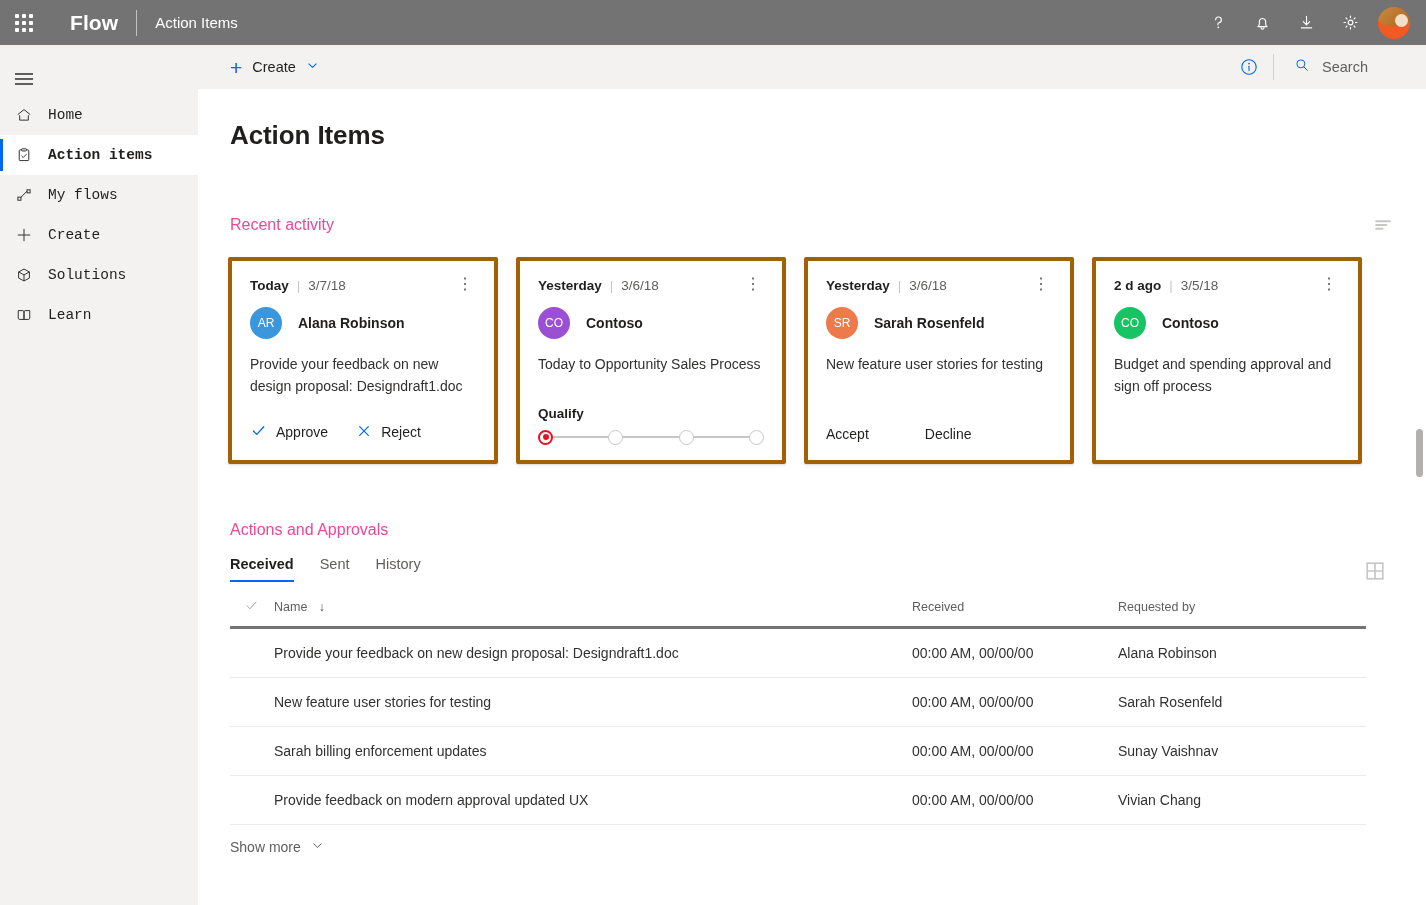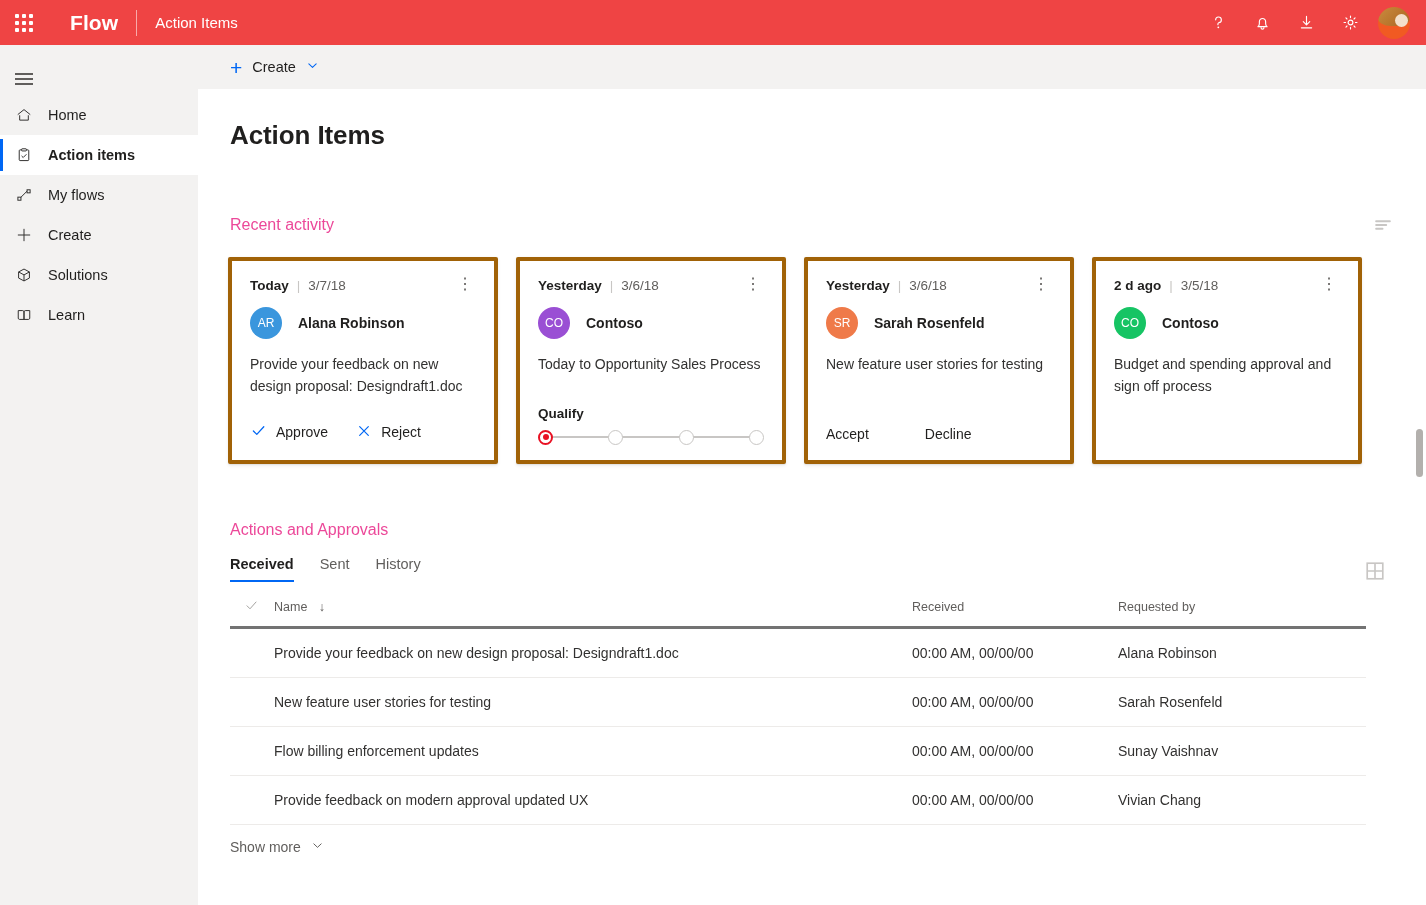--- a/index.html
+++ b/index.html
@@ -8,21 +8,21 @@
     font-family: "Liberation Sans", sans-serif;
     background: #ffffff;
     overflow: hidden;
     color: #323130;
   }
 
   
   .suitebar {
     position: absolute; top: 0; left: 0;
     width: 1426px; height: 45px;
-    background: #ef4444;
+    background: #737373;
     display: flex; align-items: center;
   }
   .waffle {
     width: 48px; height: 45px;
     display: flex; align-items: center; justify-content: center;
     cursor: pointer;
   }
   .waffle-grid {
     display: grid;
     grid-template-columns: repeat(3, 4px);
@@ -90,20 +90,21 @@
     display: flex; align-items: center; gap: 12px;
     width: 152px; height: 44px; padding-left: 20px; cursor: text;
   }
   .search-box .ph { color: #605e5c; font-size: 14.5px; }
 
   
   .sidebar {
     position: absolute; top: 45px; left: 0;
     width: 198px; height: 860px;
     background: #f3f2f1;
+    font-family: Liberation Mono, monospace;
   }
   .hamburger {
     width: 48px; height: 42px; display: flex; align-items: center;
     justify-content: center; margin-top: 8px; cursor: pointer;
   }
   .hamburger i {
     display: block; width: 18px; height: 1.6px; background: #605e5c;
     box-shadow: 0 5px 0 #605e5c, 0 10px 0 #605e5c;
   }
   .nav-item {
@@ -362,20 +363,39 @@
   <div class="create-btn">
     <span class="plus-ico">+</span>
     <span>Create</span>
     <span class="chev">
       <svg width="13" height="13" viewBox="0 0 16 16" fill="none" stroke="#0067f4" stroke-width="1.3">
         <path d="M3.5 6 8 10.3 12.5 6" stroke-linecap="round" stroke-linejoin="round"></path>
       </svg>
     </span>
   </div>
 
+  <div class="cmd-right">
+    <div class="info-btn">
+      <svg width="20" height="20" viewBox="0 0 20 20" fill="none" stroke="#0067f4" stroke-width="1.1">
+        <circle cx="10" cy="10" r="7.2"></circle>
+        <path d="M10 9.2v4.4" stroke-linecap="round"></path>
+        <circle cx="10" cy="6.6" r=".85" fill="#0067f4" stroke="none"></circle>
+      </svg>
+    </div>
+    <div class="cmd-sep"></div>
+    <div class="search-box">
+      <span>
+        <svg width="16" height="16" viewBox="0 0 20 20" fill="none" stroke="#0067f4" stroke-width="1.25">
+          <circle cx="8.6" cy="8.6" r="5"></circle>
+          <path d="M12.4 12.4 16.6 16.6" stroke-linecap="round"></path>
+        </svg>
+      </span>
+      <span class="ph">Search</span>
+    </div>
+  </div>
 </div>
 
 <div class="main">
 
   <div class="page-title">Action Items</div>
 
   <div class="section-head">
     <h2>Recent activity</h2>
     <span class="tool">
       <svg width="22" height="22" viewBox="0 0 24 24" fill="none" stroke="#c8c6c4" stroke-width="2.1">
@@ -524,21 +544,21 @@
         <td>Alana Robinson</td>
       </tr>
       <tr>
         <td class="col-check"></td>
         <td>New feature user stories for testing</td>
         <td>00:00 AM, 00/00/00</td>
         <td>Sarah Rosenfeld</td>
       </tr>
       <tr>
         <td class="col-check"></td>
-        <td>Flow billing enforcement updates</td>
+        <td>Sarah billing enforcement updates</td>
         <td>00:00 AM, 00/00/00</td>
         <td>Sunay Vaishnav</td>
       </tr>
       <tr>
         <td class="col-check"></td>
         <td>Provide feedback on modern approval updated UX</td>
         <td>00:00 AM, 00/00/00</td>
         <td>Vivian Chang</td>
       </tr>
     </tbody>

